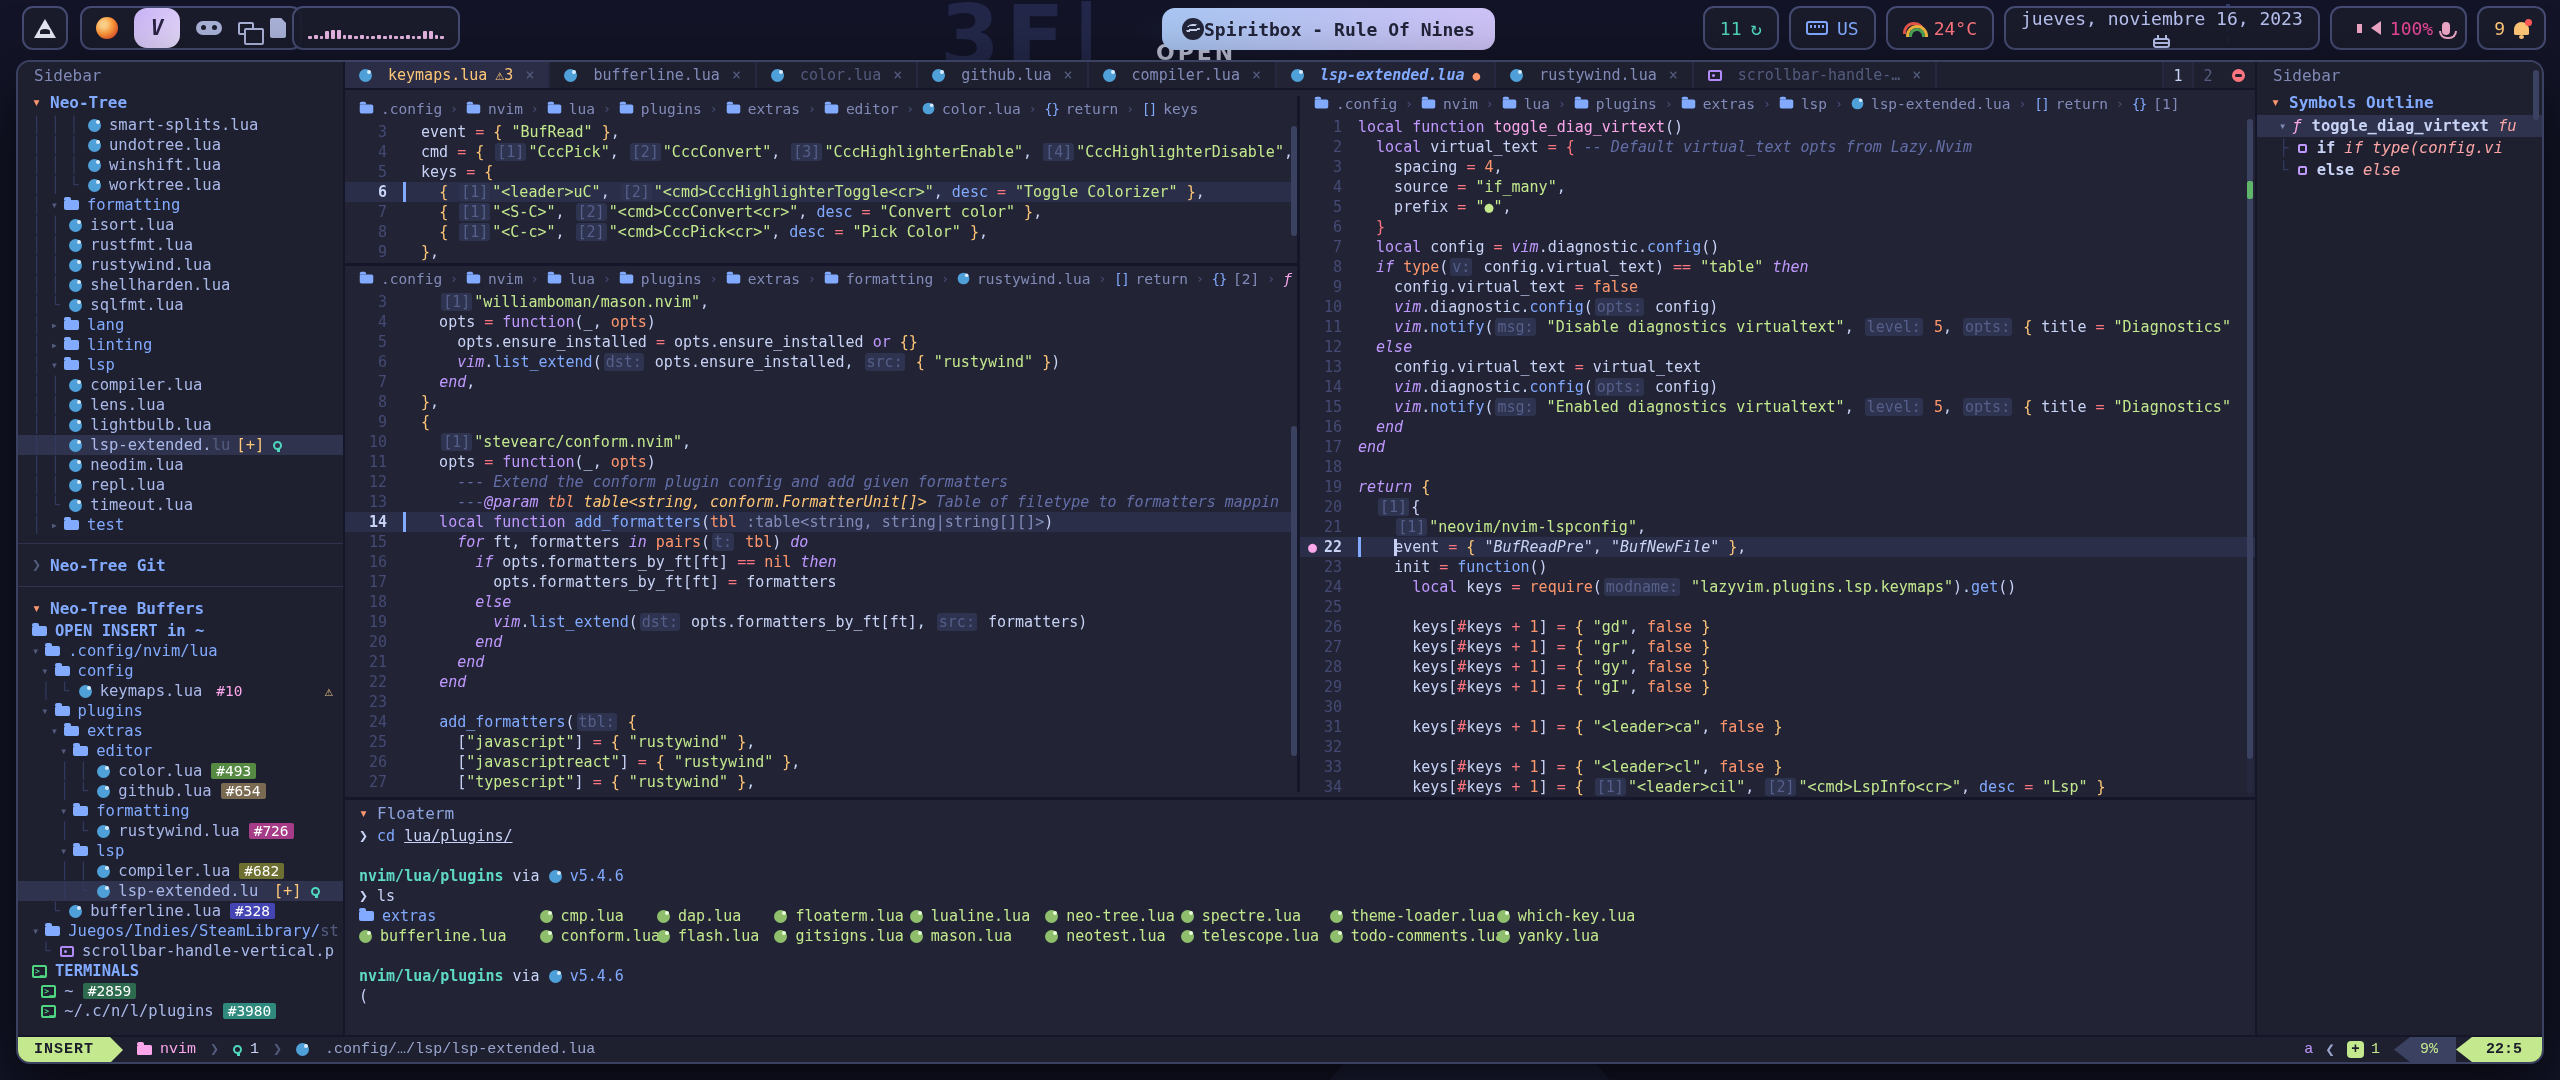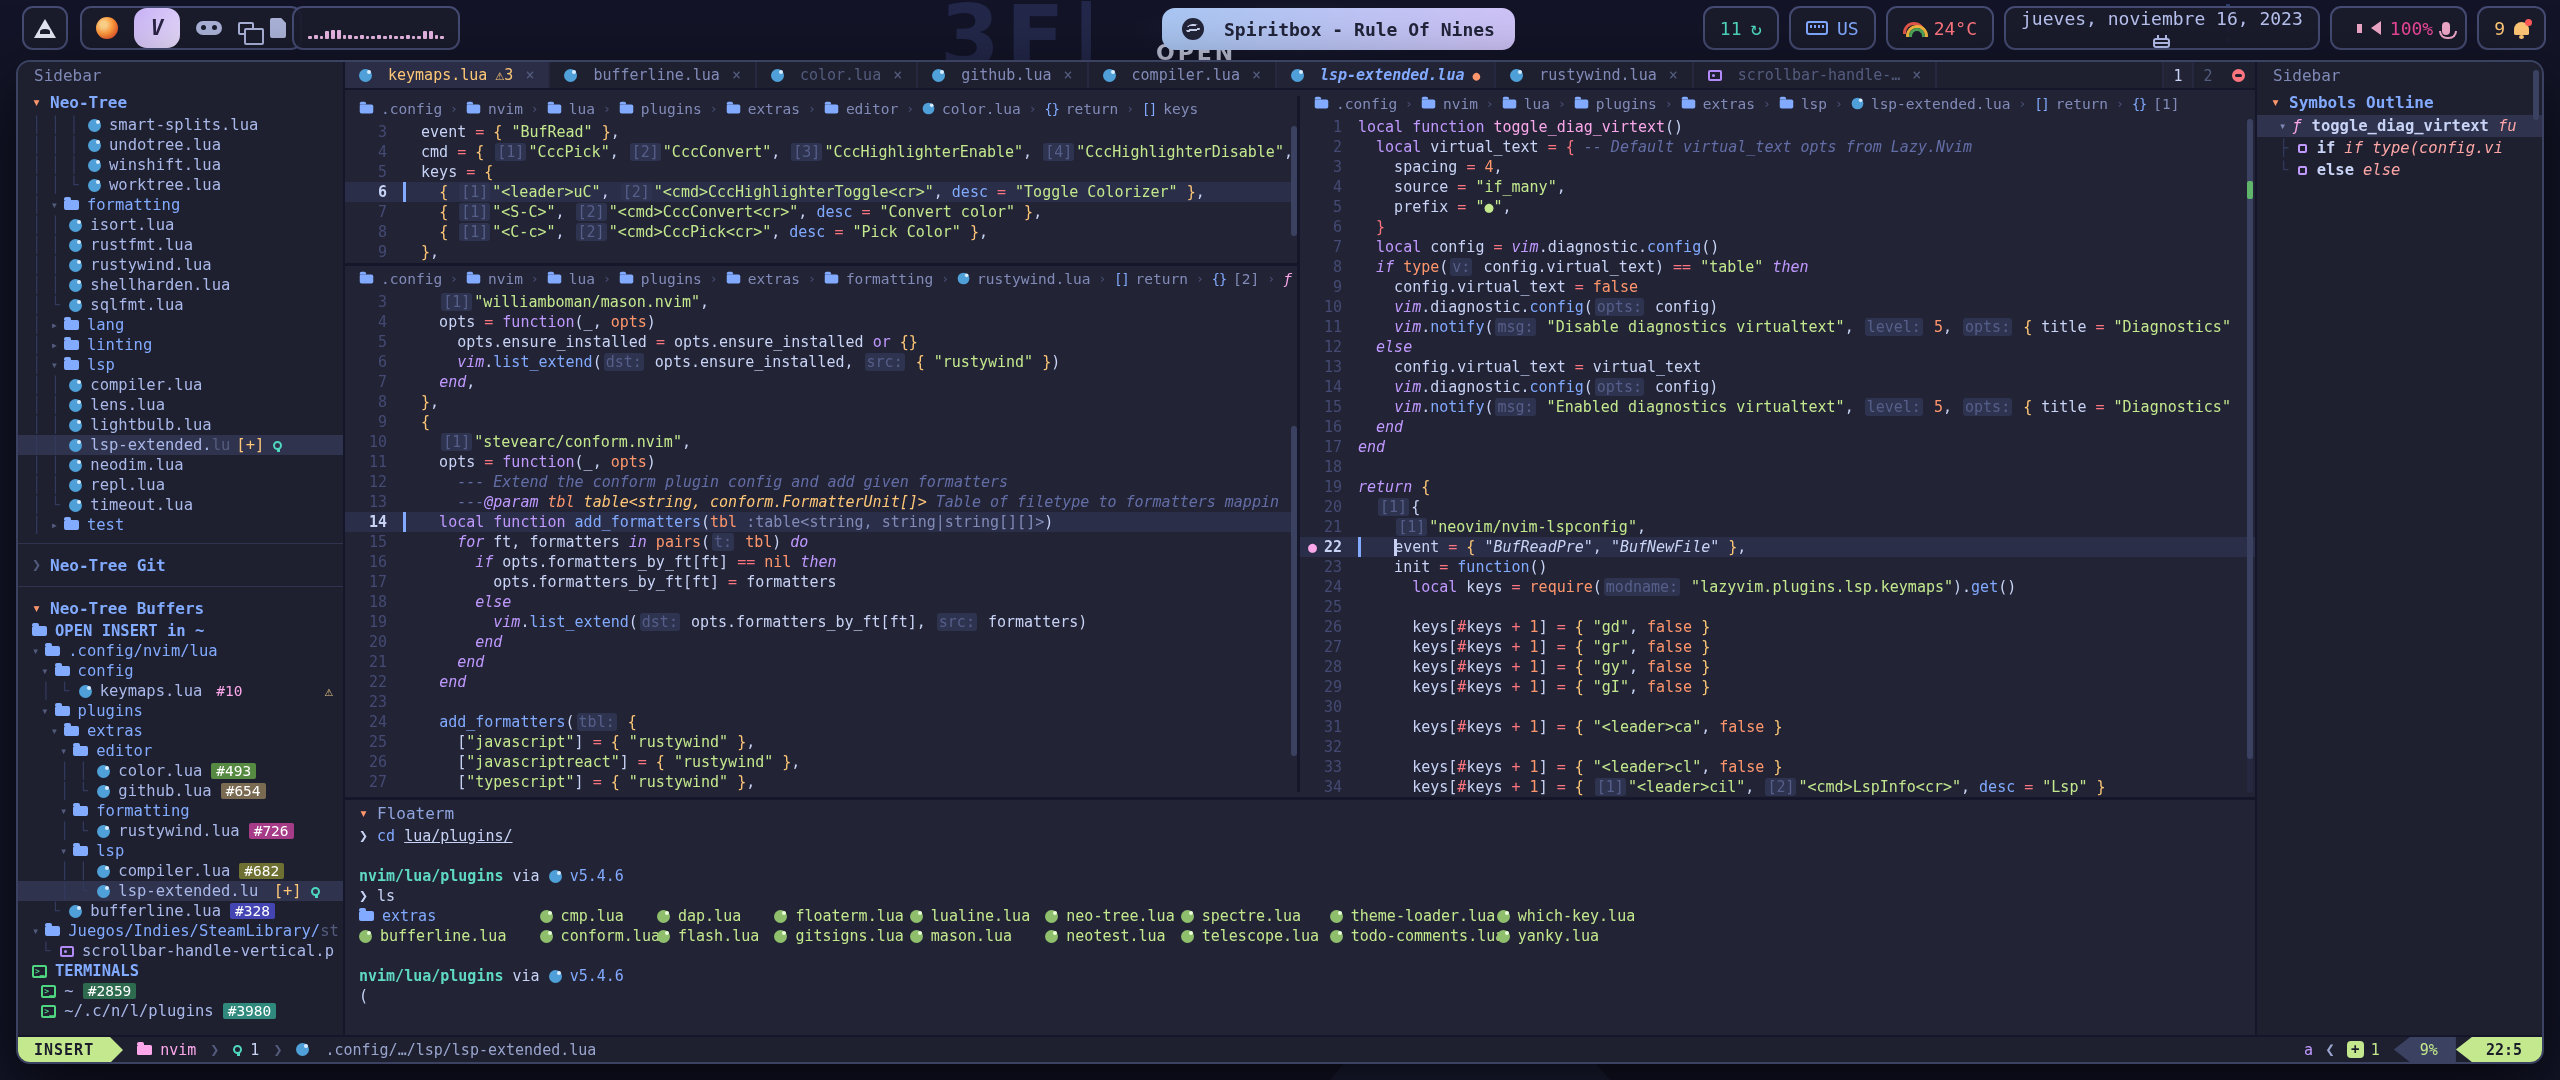--- a/index.html
+++ b/index.html
@@ -12,21 +12,21 @@
   .wp-trap { position:absolute; left:1330px; bottom:0; width:280px; height:26px; background:#1d1f38; clip-path:polygon(8% 0,92% 0,100% 100%,0 100%); }
   .wp-glow { position:absolute; left:1120px; top:0; width:360px; height:60px; background:radial-gradient(ellipse at center,#3a4a7a33,transparent 70%); }
   .wp-dash { position:absolute; right:330px; top:4px; width:4px; height:46px; background:repeating-linear-gradient(#2b3f6a 0 6px,transparent 6px 11px); }
 
   
   .topbar { position:absolute; left:0; top:6px; width:100%; height:46px; }
   .tb-group { position:absolute; top:0; height:44px; background:#1b1d2dee; border:2px solid #454b72; border-radius:11px; display:flex; align-items:center; padding:0 14px; gap:16px; }
   .tb-launcher { left:22px; width:46px; justify-content:center; padding:0; }
   .tb-apps { left:80px; }
   .tb-viz { left:292px; width:168px; }
-  .tb-music { position:absolute; left:1162px; top:2px; height:42px; border-radius:13px; background:linear-gradient(90deg,#a9c6f2,#cfc3f7); display:flex; align-items:center; gap:20px; padding:0 20px; color:#22243a; font-weight:bold; font-size:18px; }
+  .tb-music { position:absolute; left:1162px; top:2px; height:42px; border-radius:13px; background:linear-gradient(90deg,#a9c6f2,#cfc3f7); display:flex; align-items:center; gap:0; padding:0 20px; color:#22243a; font-weight:bold; font-size:18px; }
   .tb-right { position:absolute; right:14px; top:0; display:flex; gap:10px; }
   .tb-mod { position:relative; height:44px; background:#1b1d2dee; border:2px solid #454b72; border-radius:11px; display:flex; align-items:center; gap:9px; padding:0 15px; font-size:18px; }
   .arch { width:0; height:0; border-left:11px solid transparent; border-right:11px solid transparent; border-bottom:19px solid #e6e9f5; position:relative; }
   .arch::after { content:""; position:absolute; left:-5px; top:10px; width:10px; height:5px; background:#1b1d2d; border-radius:50% 50% 0 0; }
   .ffx { width:22px; height:22px; border-radius:50%; background:radial-gradient(circle at 35% 35%,#ffd38a 15%,#ff9a3c 45%,#e55b2d 75%); }
   .vpill { width:46px; height:40px; border-radius:13px; background:linear-gradient(135deg,#c9b3f7,#e9defc); color:#2a2344; font-weight:bold; font-style:italic; font-size:21px; display:flex; align-items:center; justify-content:center; }
   .gamepad { width:26px; height:14px; background:#aab2d8; border-radius:7px; position:relative; }
   .gamepad::before,.gamepad::after { content:""; position:absolute; top:4px; width:5px; height:5px; border-radius:50%; background:#1b1d2d; }
   .gamepad::before{ left:5px; } .gamepad::after{ right:5px; }
   .winic { width:16px; height:13px; border:2.5px solid #aab2d8; border-radius:2px; position:relative; }
@@ -158,21 +158,21 @@
   .symrow { height:22px; display:flex; align-items:center; white-space:pre; padding-left:22px; }
   .symrow.hl { background:#2f334d; }
   .symrow .pre { color:#333a5e; }
   .symrow .chev { color:#7f89b5; margin-right:6px; font-size:12px; }
   .symrow .fn { color:#fca7ea; font-style:italic; margin-right:10px; }
   .symrow .box { width:9px; height:9px; border:2px solid #c099ff; border-radius:2px; margin-right:10px; flex:none; }
   .symrow .nm { color:#c8d3f5; font-weight:bold; }
   .symrow .sfx { color:#fca5a5; font-style:italic; margin-left:9px; }
 
   
-  .statusline { grid-column:1 / -1; grid-row:2; background:#1e2030; display:flex; align-items:center; font-size:15px; border-top:2px solid #15162a; }
+  .statusline { grid-column:1 / -1; grid-row:2; background:#1e2030; display:flex; align-items:center; font-size:15px; border-top:2px solid #15162a;font-family:Liberation Mono, monospace; }
   .mode { background:#c3e88d; color:#1b1d2b; font-weight:bold; padding:0 16px; height:100%; display:flex; align-items:center; letter-spacing:1px; }
   .mode-arrow { width:0; height:0; border-top:13px solid transparent; border-bottom:13px solid transparent; border-left:13px solid #c3e88d; }
   .sl-item { display:flex; align-items:center; gap:8px; margin-left:14px; }
   .sl-sep { color:#545c7e; margin-left:14px; }
   .sl-folder { width:15px; height:10px; background:#fca7ea; border-radius:1.5px; position:relative; }
   .sl-folder::before { content:""; position:absolute; top:-3px; left:0; width:7px; height:3px; background:#fca7ea; border-radius:2px 2px 0 0; }
   .sl-nvim { color:#fca7ea; }
   .sl-bulb { width:9px; height:9px; border:2px solid #4fd6be; border-radius:50%; position:relative; }
   .sl-bulb::after { content:""; position:absolute; left:1.5px; bottom:-4px; width:3px; height:3px; background:#4fd6be; }
   .sl-file { color:#9aa5ce; }

